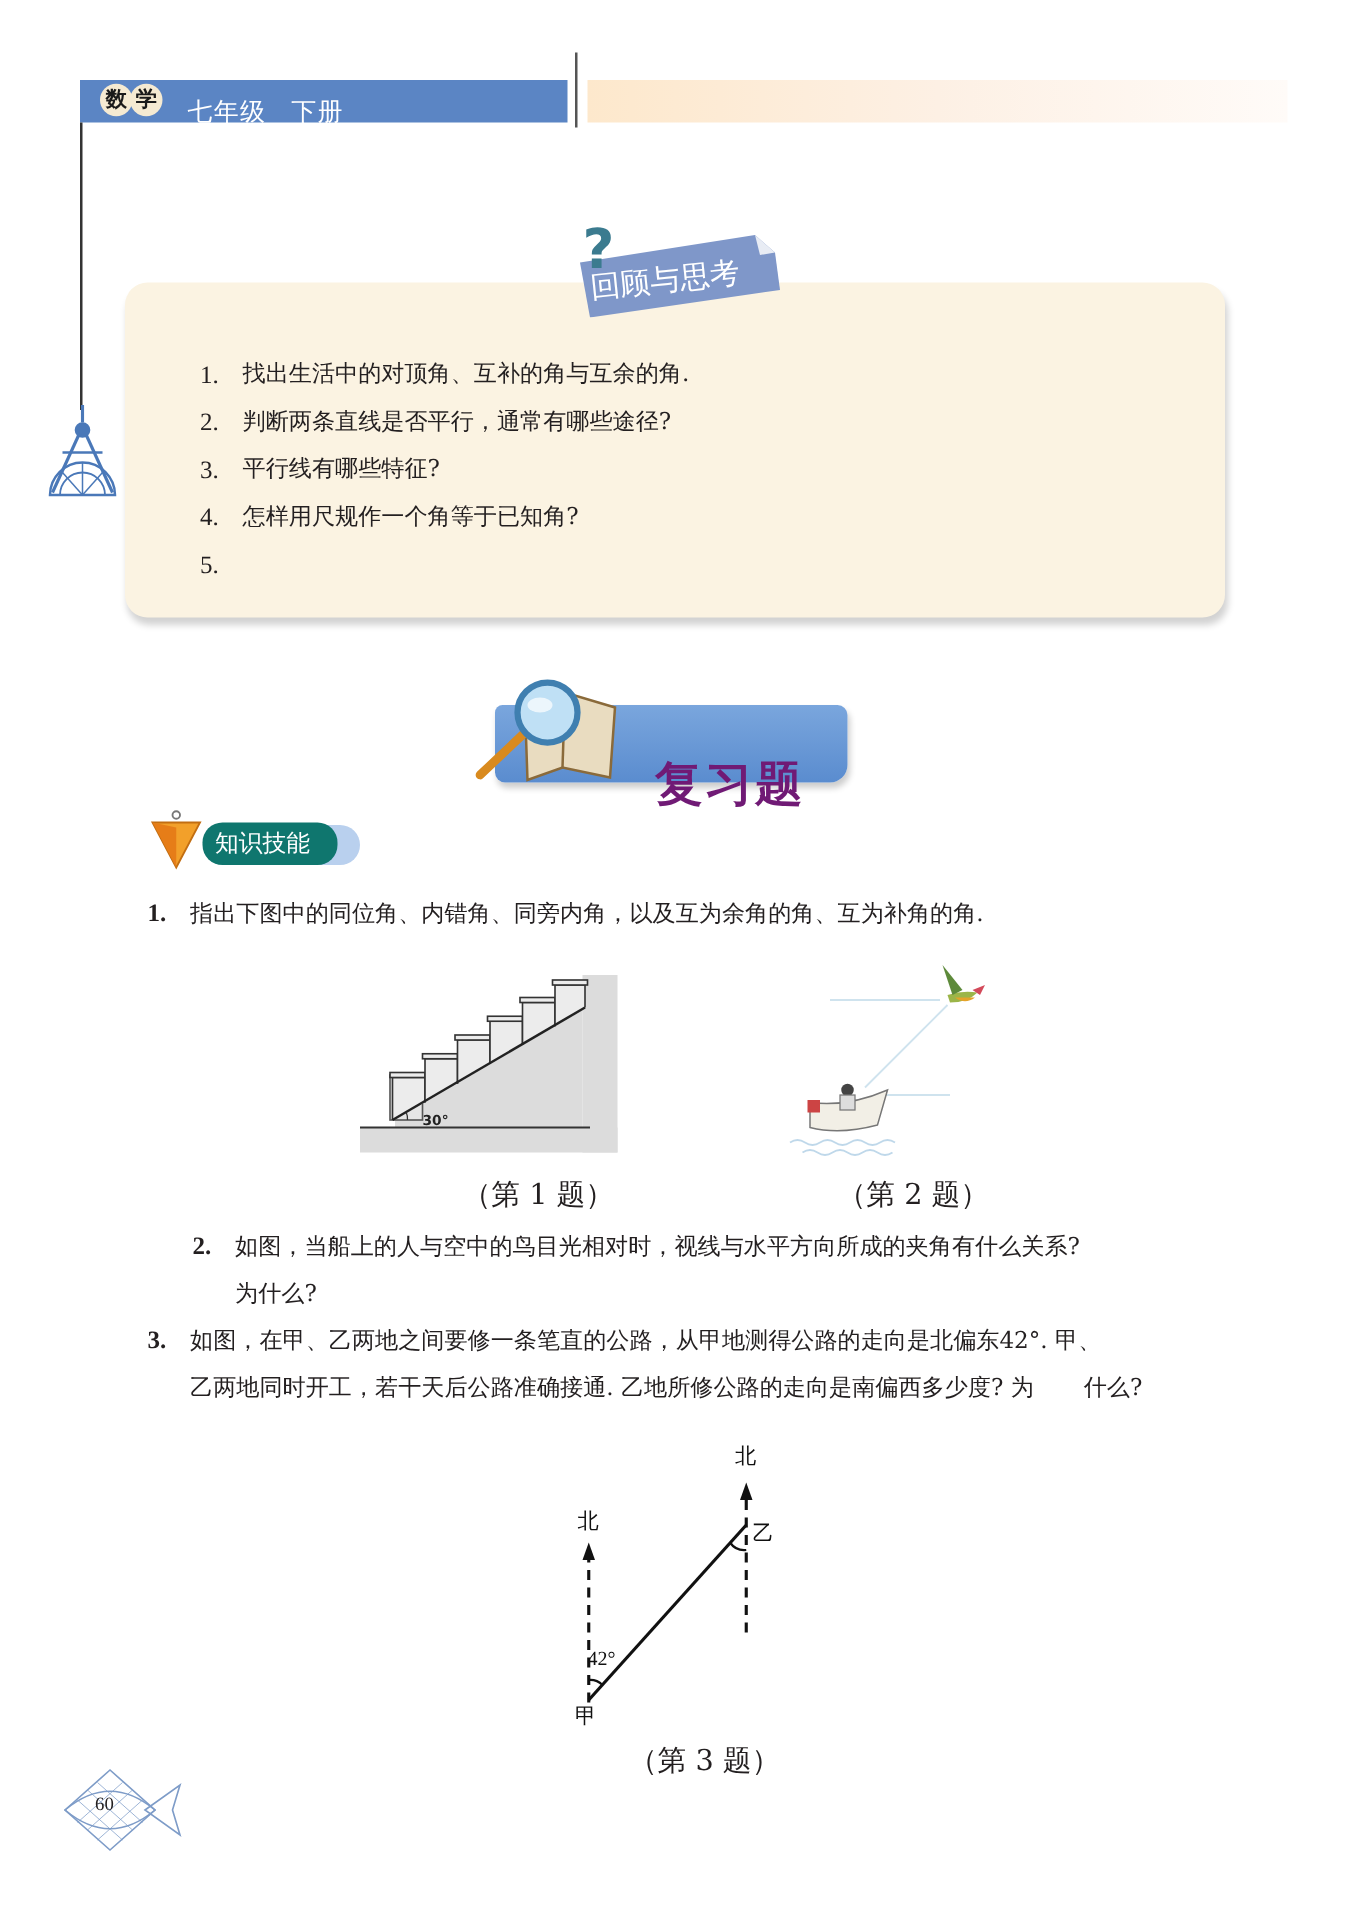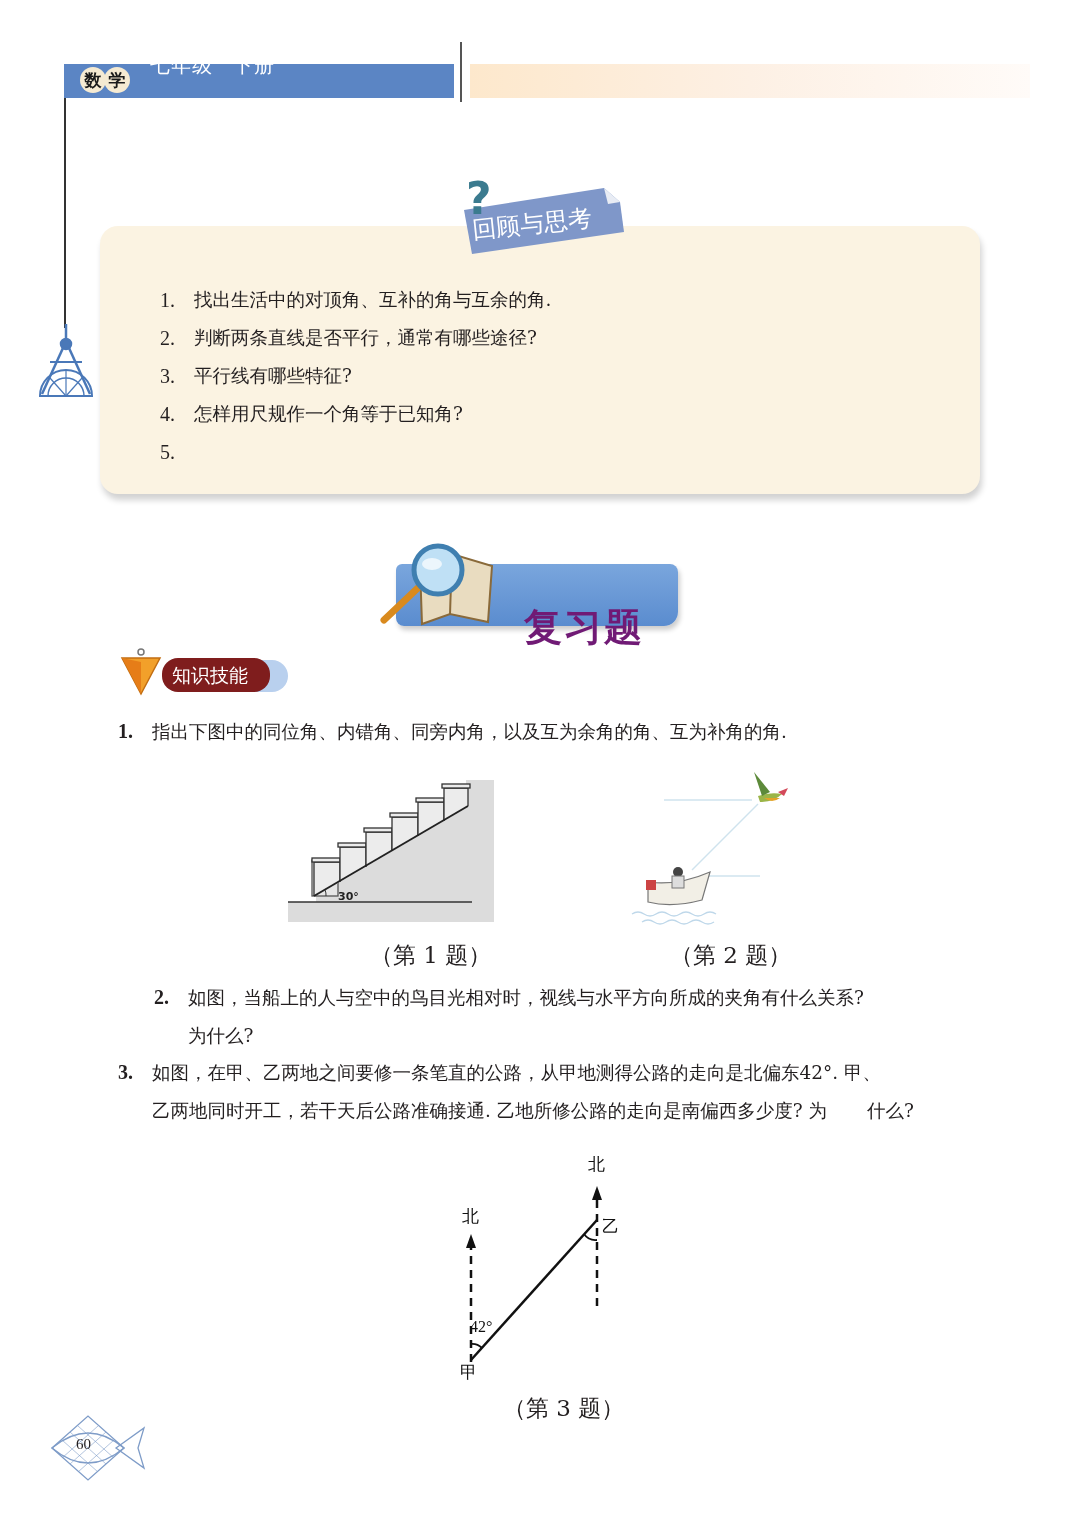--- a/index.html
+++ b/index.html
@@ -4,21 +4,21 @@
 <style>
   html, body { margin:0; padding:0; }
   body { width:1080px; height:1531px; background:#ffffff; position:relative; overflow:hidden;
          font-family:"DejaVu Serif", "Liberation Serif", serif; color:#231f20; }
   .abs { position:absolute; }
   
   .hdr-bar { left:64px; top:64px; width:390px; height:34px; background:#5b85c4; }
   .hdr-subject { left:80px; top:67px; display:flex; }
   .hdr-circle { width:26px; height:26px; border-radius:50%; background:#f5ead2; color:#1a1a1a;
         font-family:"DejaVu Serif", serif; font-weight:bold; font-size:17px; line-height:26px; text-align:center; margin-right:-2px; }
-  .hdr-title { left:150px; top:52px; color:#ffffff; font-family:"DejaVu Sans", sans-serif; font-size:20px; letter-spacing:1px; }
+  .hdr-title { left:150px; top:76px; color:#ffffff; font-family:"DejaVu Sans", sans-serif; font-size:20px; letter-spacing:1px; }
   .hdr-title span { margin-right:20px; }
   .hdr-vline { left:460px; top:42px; width:2px; height:60px; background:#555; }
   .hdr-right { left:470px; top:64px; width:560px; height:34px;
         background:linear-gradient(90deg,#fde8cc 0%, #fdf0e4 50%, #fffbf8 100%); }
   .left-vline { left:64px; top:98px; width:2px; height:230px; background:#333; }
   
   .compass { left:36px; top:322px; width:60px; height:80px; }
   
   .review-box { left:100px; top:226px; width:880px; height:268px; background:#fbf3e2; border-radius:18px;
         box-shadow: 2px 6px 6px rgba(0,0,0,0.18); }
@@ -28,21 +28,21 @@
   .review-list li { height:38px; line-height:32px; display:flex; }
   .review-list .num { width:34px; font-family:"Liberation Serif", serif; font-size:20px; }
   
   .exer-banner { left:396px; top:564px; width:282px; height:62px; border-radius:6px 8px 14px 8px;
         background:linear-gradient(180deg,#7aa6dd 0%,#5a8ccf 100%); box-shadow:2px 4px 5px rgba(0,0,0,0.2); }
   .exer-label { left:524px; top:570px; color:#701a75; font-family:"DejaVu Sans", sans-serif; font-weight:bold; font-size:38px; letter-spacing:2px;margin-top:32px; }
   .exer-icon { left:380px; top:536px; width:120px; height:96px; }
   
   .know-icon { left:120px; top:648px; width:42px; height:48px; }
   .know-pill-shadow { left:170px; top:660px; width:118px; height:32px; border-radius:16px; background:#b9d0ee; }
-  .know-pill { left:162px; top:658px; width:108px; height:34px; border-radius:16px; background:#7f1d1d; color:#fff;
+  .know-pill { left:162px; top:658px; width:108px; height:34px; border-radius:16px; background:#0f766e; color:#fff;
         font-family:"DejaVu Sans", sans-serif; font-size:19px; line-height:34px; text-indent:10px; }
   
   .q { font-size:18.5px; line-height:38px; }
   .qnum { font-family:"Liberation Serif", serif; font-weight:bold; font-size:20px; display:inline-block; width:34px; }
   .qcont { display:inline-block; padding-left:34px; }
   .caption { font-size:23px; font-family:"DejaVu Serif", serif; }
   
   .fish { left:50px; top:1412px; width:100px; height:72px; }
   .pagenum { left:76px; top:1436px; font-family:"Liberation Serif", serif; font-size:15px; }
 </style>

